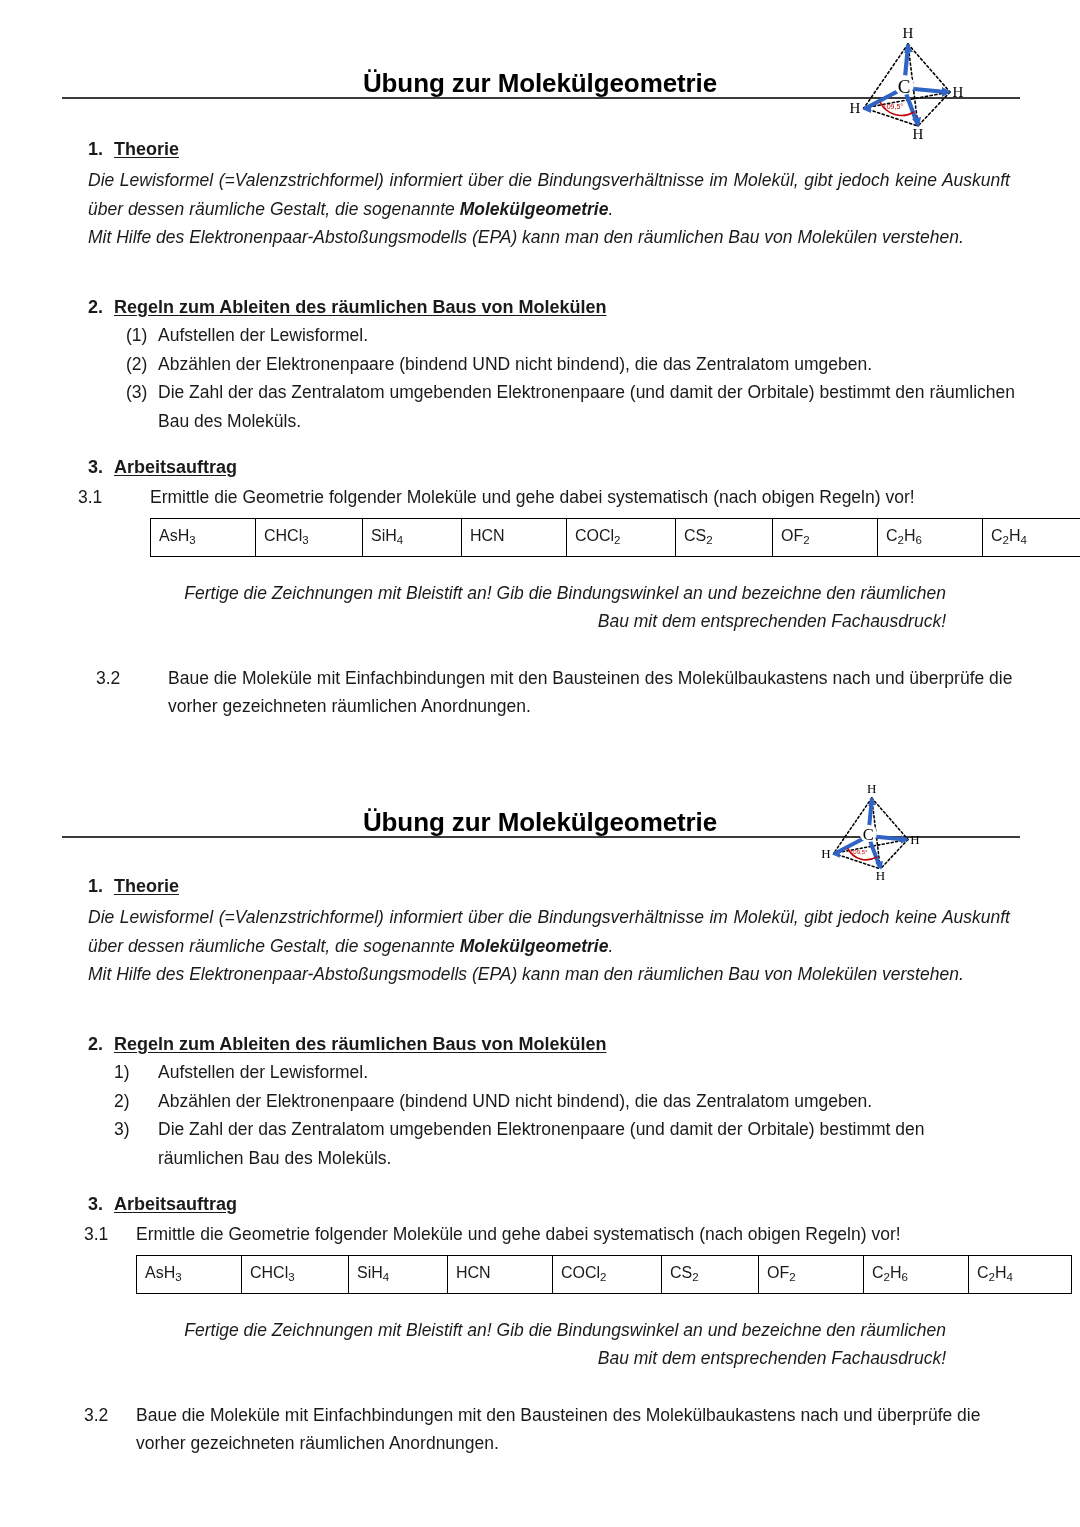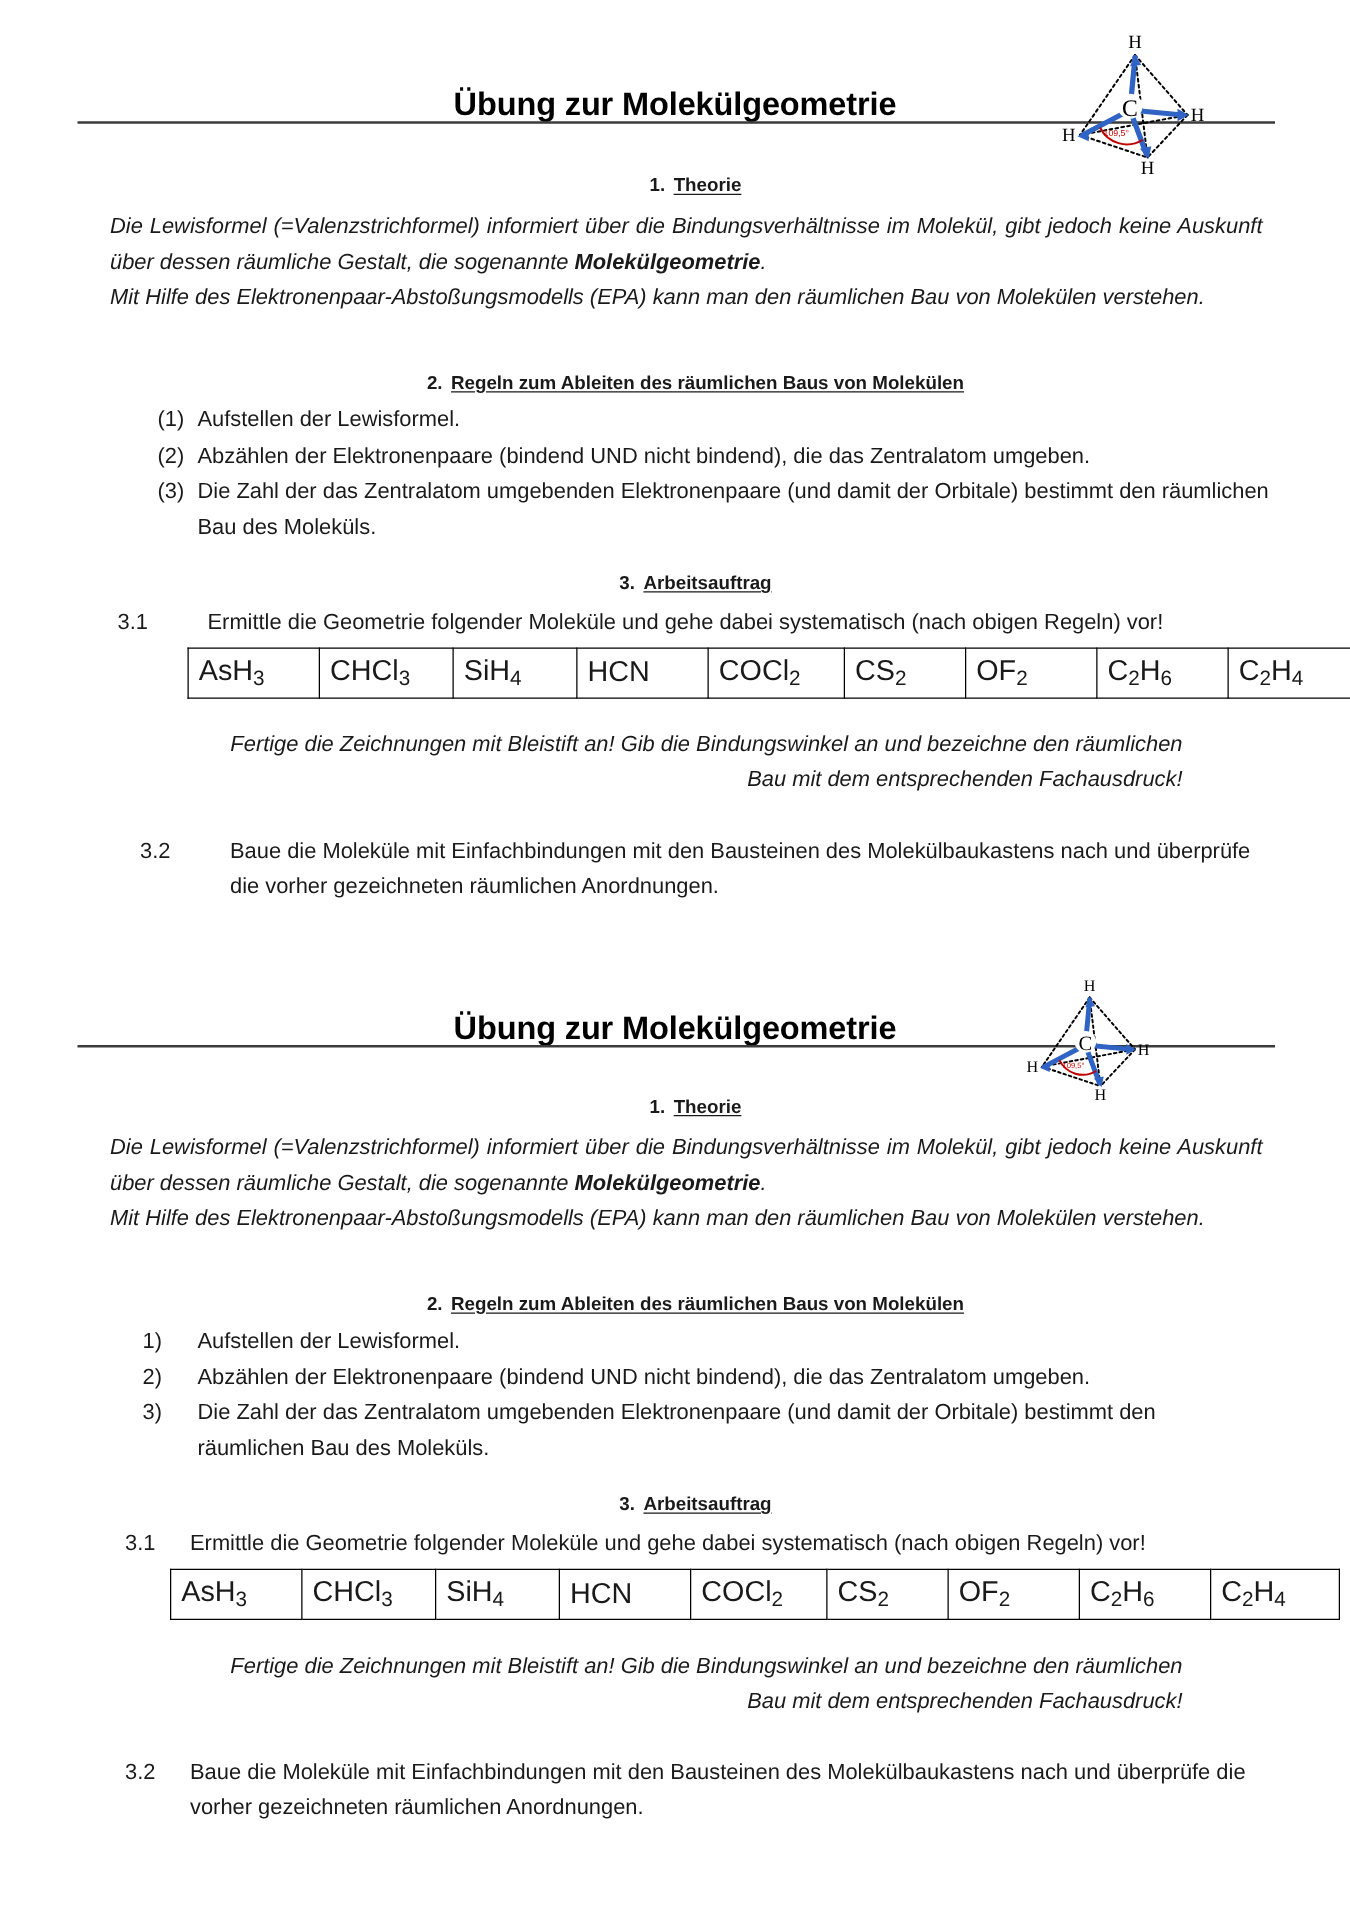--- a/index.html
+++ b/index.html
@@ -49,23 +49,22 @@
     position: absolute;
   }
   .molecule svg { display: block; }
   .sec {
     position: absolute;
     font-size: 17.5px;
     line-height: 28px;
   }
   .sec-head {
     font-weight: bold;
-    font-size: 15px;
+    font-size: 18px;
     white-space: nowrap;
-    text-align: center;
   }
   .sec-num {
     display: inline-block;
     font-weight: bold;
   }
   .sec-title-u {
     text-decoration: underline;
     text-underline-offset: 2px;
   }
   .para {
@@ -85,31 +84,31 @@
     white-space: nowrap;
   }
   .listrow .mark { flex: 0 0 auto; }
   .listrow .txt  { flex: 1 1 auto; white-space: normal; }
 
   .taskrow {
     display: flex;
     font-size: 17.5px;
     line-height: 28.5px;
   }
-  .taskrow .tnum { flex: 0 0 auto; margin-left: 16px; }
+  .taskrow .tnum { flex: 0 0 auto; }
   .taskrow .tbody { flex: 1 1 auto; }
 
   
   table.formula-table {
     border-collapse: collapse;
     table-layout: fixed;
   }
   table.formula-table td {
     border: 1.6px solid #000000;
-    font-size: 23px;
+    font-size: 16px;
     padding: 3px 0 5px 8px;
     height: 26px;
     vertical-align: middle;
     white-space: nowrap;
   }
   sub { font-size: 0.72em; vertical-align: baseline; position: relative; top: 0.28em; }
 </style>
 </head>
 <body>
 

